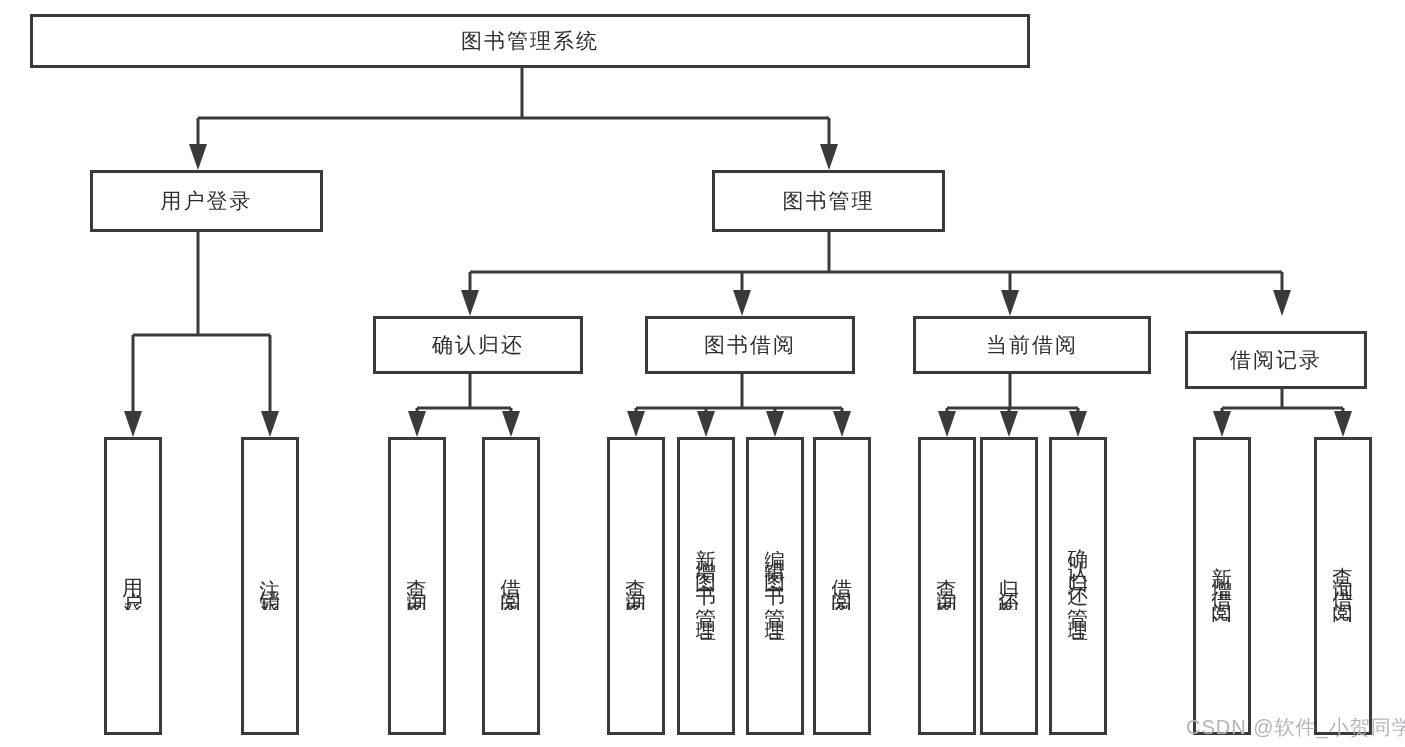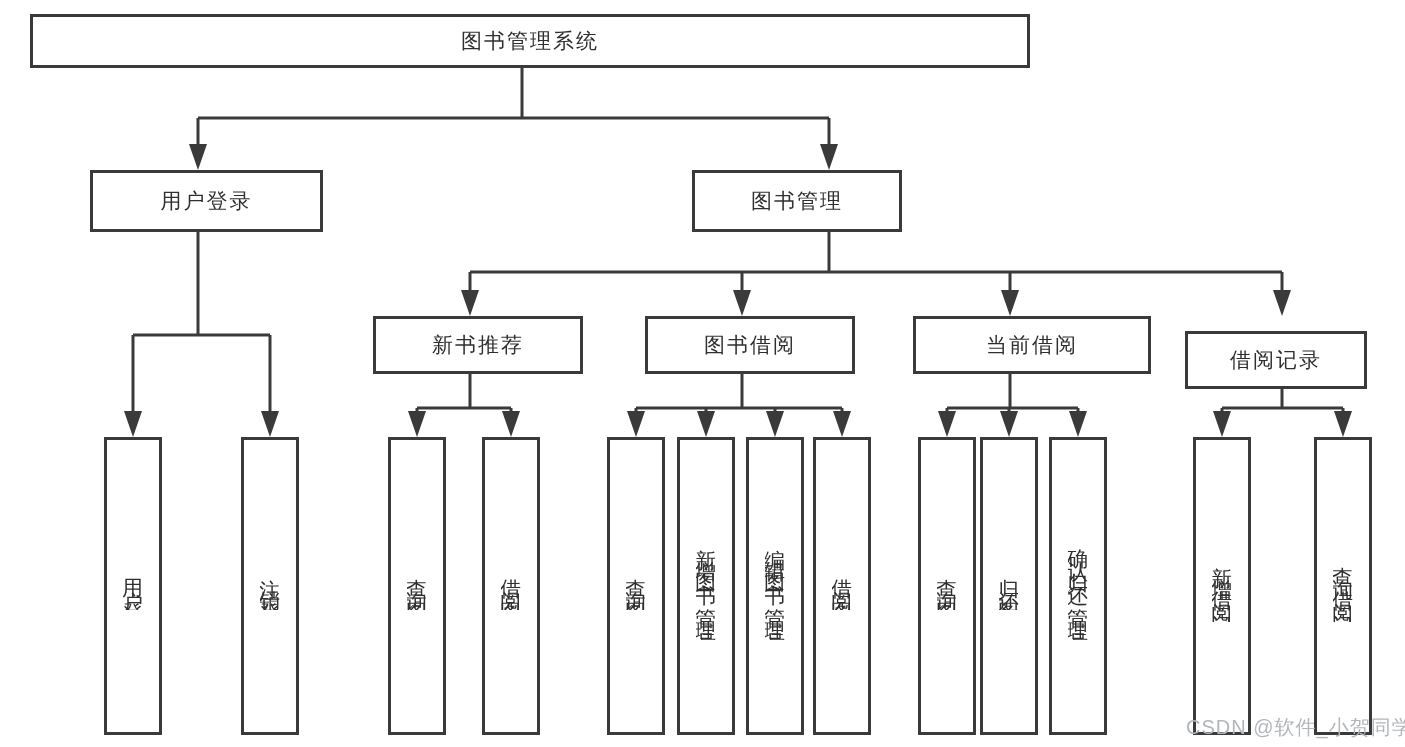--- a/index.html
+++ b/index.html
@@ -19,21 +19,21 @@
     top:437px;width:58px;height:298px;z-index:2;
   }
   .leaf .vtext{
     writing-mode:vertical-rl;text-orientation:mixed;
     font-size:21px;letter-spacing:12px;line-height:1;
     max-height:292px;overflow:hidden;
   }
   
   .n-root{left:22px;top:14px;width:1000px;height:54px;}
   .n-user{left:82px;top:170px;width:233px;height:62px;}
-  .n-book{left:684px;top:170px;width:210px;height:62px;}
+  .n-book{left:704px;top:170px;width:233px;height:62px;}
   .n-rec{left:365px;top:316px;width:210px;height:58px;}
   .n-borrow{left:637px;top:316px;width:210px;height:58px;}
   .n-cur{left:905px;top:316px;width:238px;height:58px;}
   .n-hist{left:1177px;top:331px;width:182px;height:58px;}
   .l-u1{left:104px;} .l-u2{left:241px;}
   .l-n1{left:388px;} .l-n2{left:482px;}
   .l-b1{left:607px;} .l-b2{left:677px;} .l-b3{left:746px;} .l-b4{left:813px;}
   .l-c1{left:918px;} .l-c2{left:980px;} .l-c3{left:1049px;}
   .l-r1{left:1193px;} .l-r2{left:1314px;}
   .watermark{
@@ -120,21 +120,21 @@
   </div>
 
   <div class="node n-user">
     <span>用户登录</span>
   </div>
   <div class="node n-book">
     <span>图书管理</span>
   </div>
 
   <div class="node n-rec">
-    <span>新书推荐</span>
+    <span>确认归还</span>
   </div>
   <div class="node n-borrow">
     <span>图书借阅</span>
   </div>
   <div class="node n-cur">
     <span>当前借阅</span>
   </div>
   <div class="node n-hist">
     <span>借阅记录</span>
   </div>

